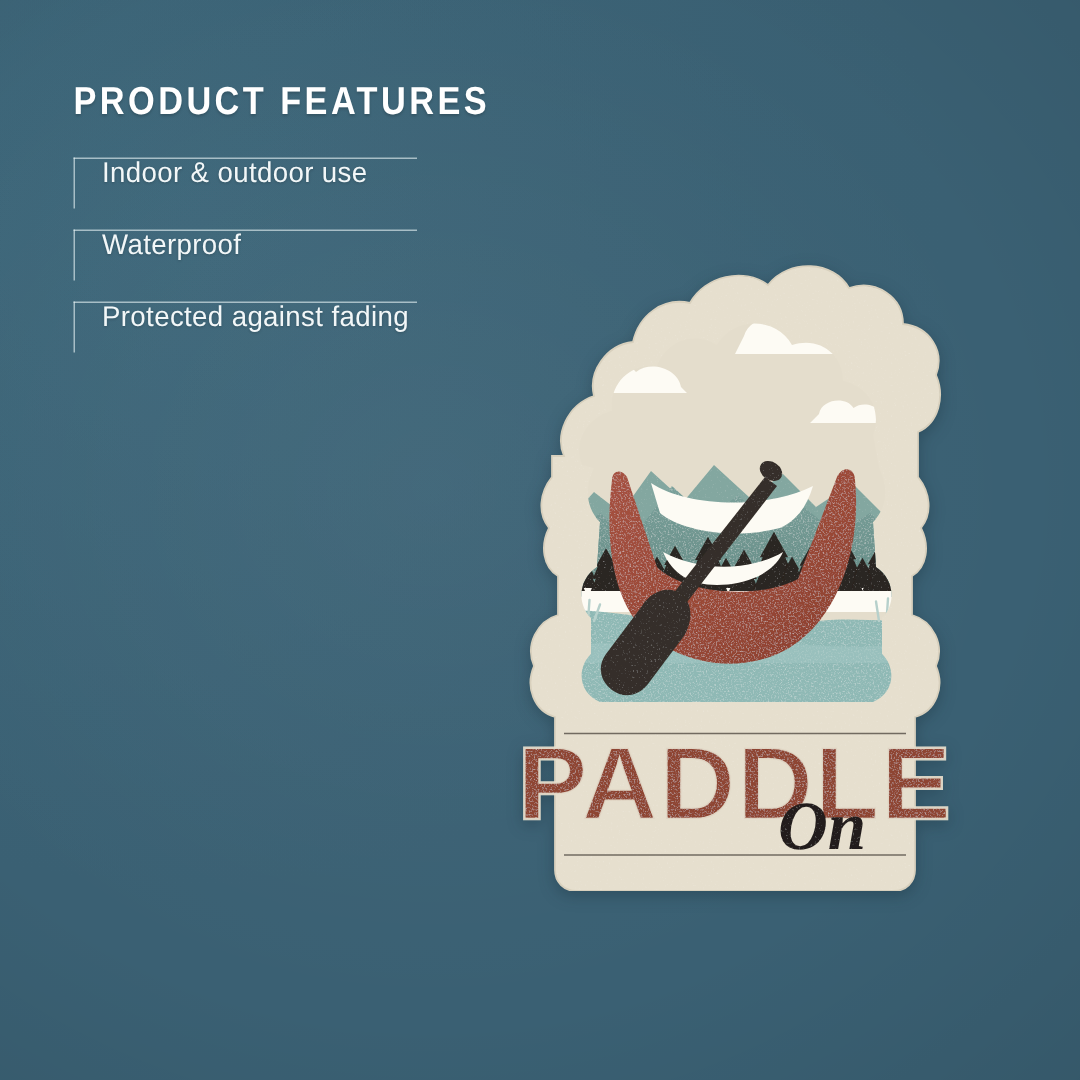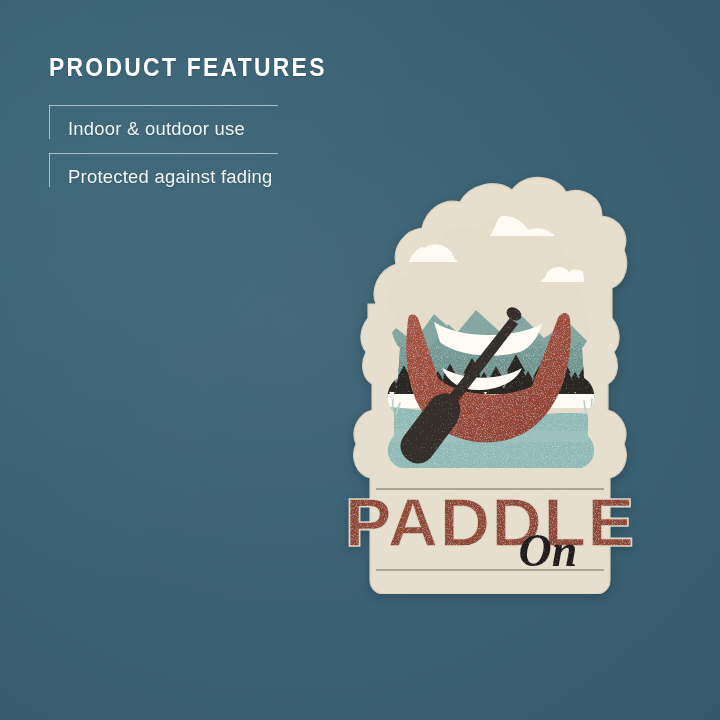--- a/index.html
+++ b/index.html
@@ -42,21 +42,21 @@
     transform-origin:left center;
     white-space:nowrap;
     text-shadow:0 1px 2px rgba(0,0,0,.18);
   }
   #features-list{ list-style:none; margin-top:22px; }
   .feature-item{
     position:relative;
     height:48px;
     padding-left:19px;
     display:flex;
-    align-items:center;
+    align-items:flex-start;
   }
   .feature-rule{
     position:absolute;
     left:0; top:0;
     height:1px;
     background:rgba(233,243,246,.62);
   }
   .feature-stub{
     position:absolute;
     left:0; top:0;
@@ -133,20 +133,25 @@
 
   <ul id="features-list">
     <li class="feature-item">
       <span class="feature-rule"></span>
       <span class="feature-stub"></span>
       <span class="feature-label">Indoor &amp; outdoor use</span>
     </li>
     <li class="feature-item">
       <span class="feature-rule"></span>
       <span class="feature-stub"></span>
+      <span class="feature-label">Waterproof</span>
+    </li>
+    <li class="feature-item">
+      <span class="feature-rule"></span>
+      <span class="feature-stub"></span>
       <span class="feature-label">Protected against fading</span>
     </li>
   </ul>
 </section>
 
 <figure id="sticker">
 <svg viewBox="0 0 320 452" aria-hidden="true">
   <defs>
 
     <filter id="grain" x="-5%" y="-5%" width="110%" height="110%">

